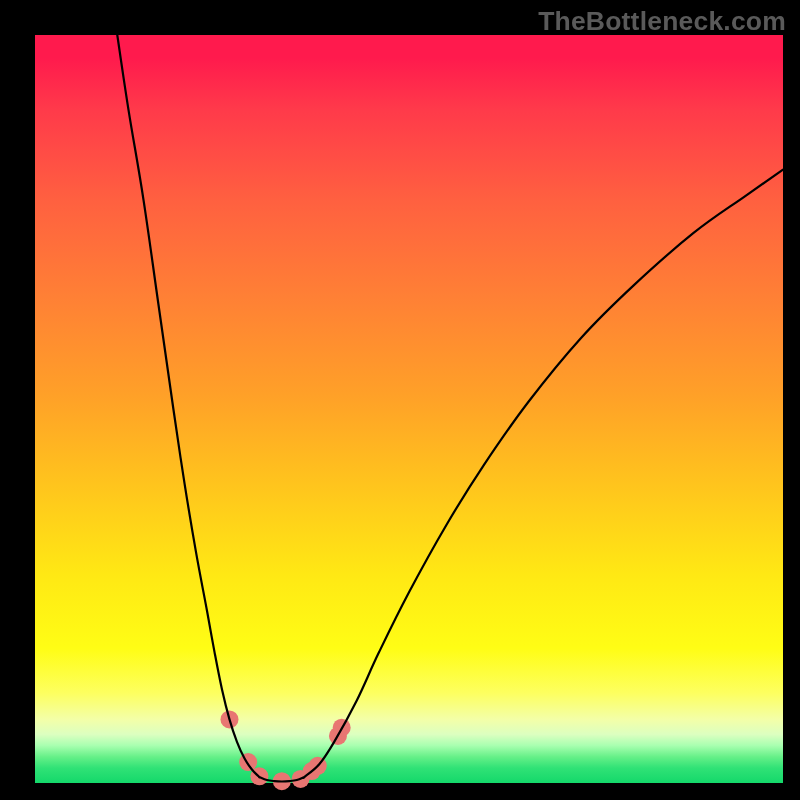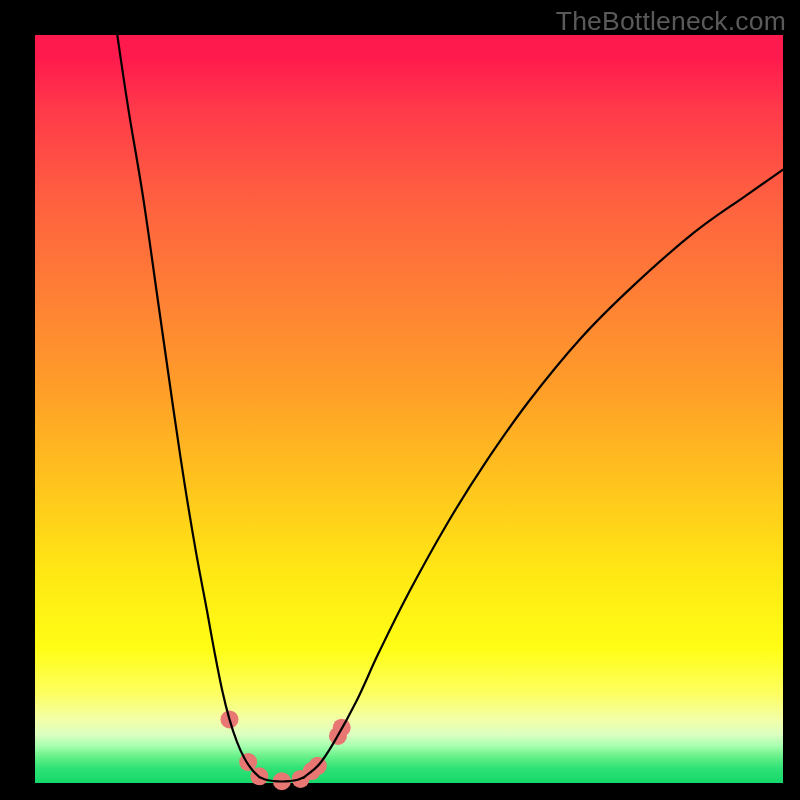--- a/index.html
+++ b/index.html
@@ -44,21 +44,21 @@
       #30e276 98%,
       #14d86a 100%
     );
   }
   .watermark {
     position: absolute;
     top: 6px;
     right: 14px;
     color: #5a5a5a;
     font-size: 26.5px;
-    font-weight: 400;
+    font-weight: 700;
     letter-spacing: 0.2px;
     user-select: none;
   }
   svg.curve {
     position: absolute;
     left: 0;
     top: 0;
     width: 748px;
     height: 748px;
     overflow: visible;

